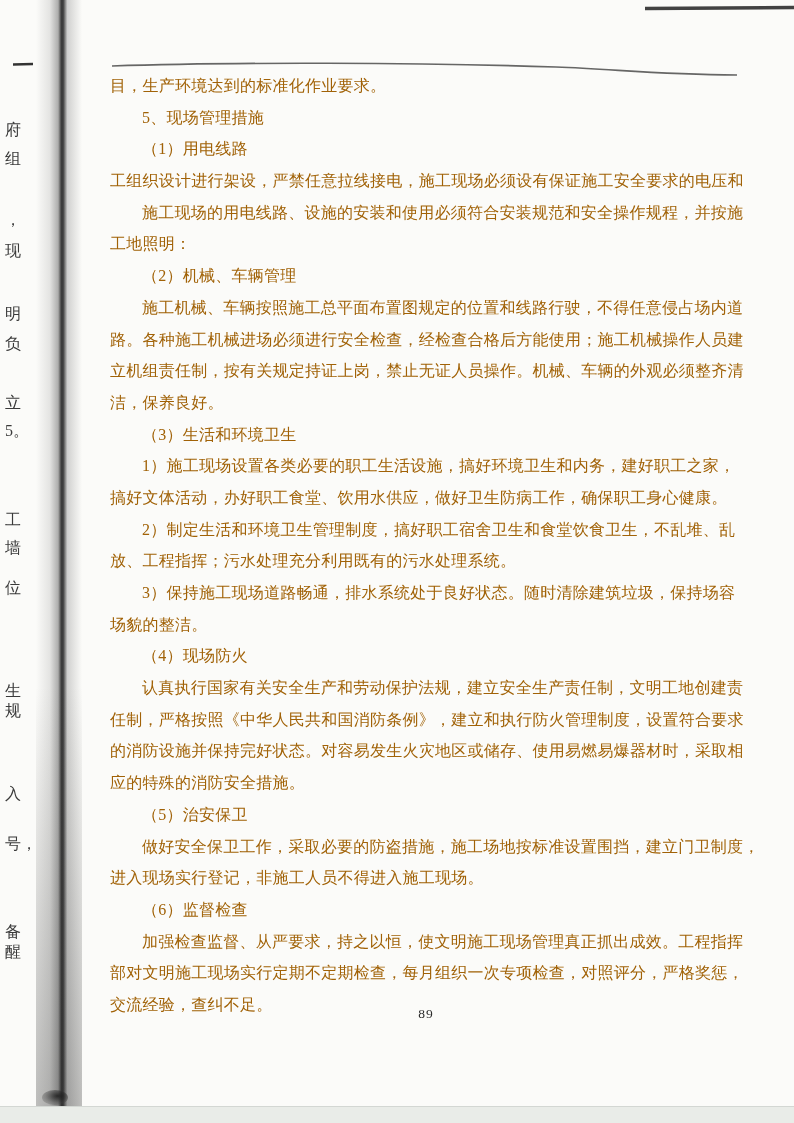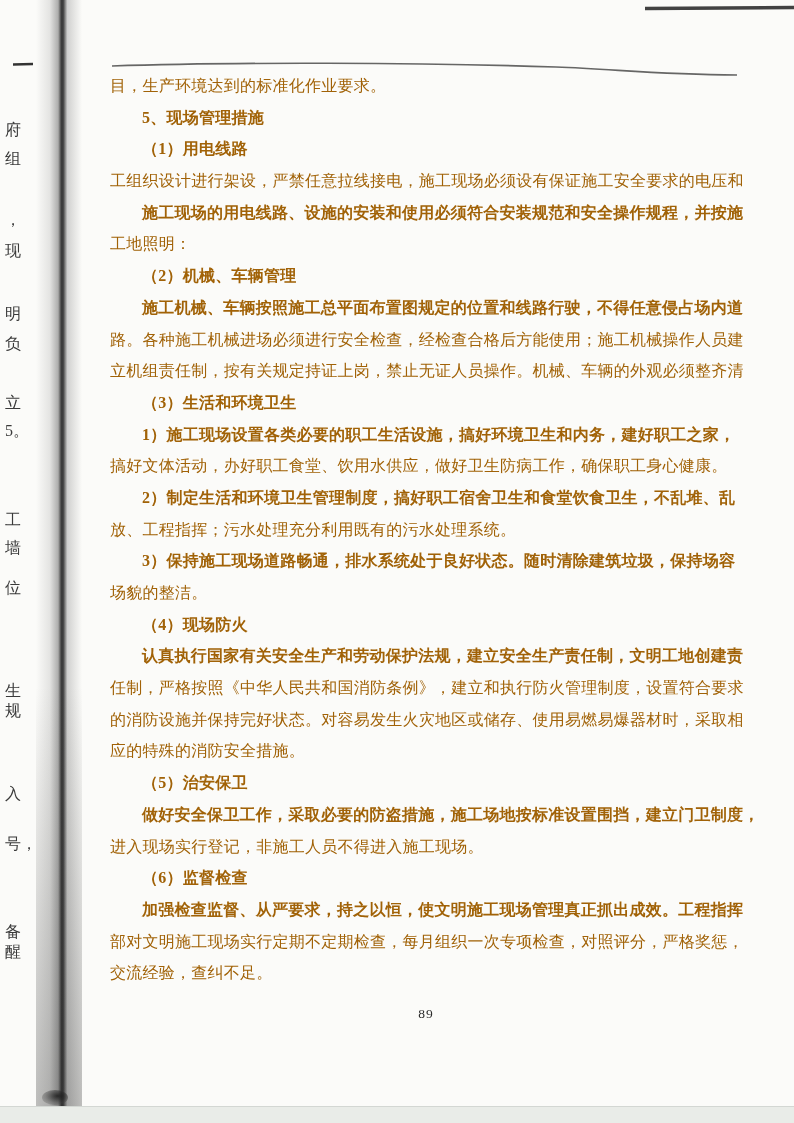--- a/index.html
+++ b/index.html
@@ -8,21 +8,21 @@
     position:relative; overflow:hidden;
     background:#fbfbf9;
     font-family:"Liberation Serif","DejaVu Serif",serif;
   }
   
   .text-block {
     position:absolute; left:110px; top:70px; width:640px;
     color:#272727; font-size:16px; letter-spacing:.25px;
   }
   .line { height:31.7px; line-height:31.7px; white-space:nowrap; }
-  .line.indent { padding-left:32px;font-weight:bold; }
+  .line.indent { padding-left:32px; }
 
   
   .margin-col { position:absolute; left:0; top:0; width:40px; height:1100px; overflow:hidden; }
   .margin-fragment {
     position:absolute; left:5px;
     font-size:16px; color:#3a3a3a; white-space:nowrap;
   }
 
   
   .spine {
@@ -93,20 +93,21 @@
     <div class="line">目，生产环境达到的标准化作业要求。</div>
     <div class="line indent">5、现场管理措施</div>
     <div class="line indent">（1）用电线路</div>
     <div class="line">工组织设计进行架设，严禁任意拉线接电，施工现场必须设有保证施工安全要求的电压和</div>
     <div class="line indent">施工现场的用电线路、设施的安装和使用必须符合安装规范和安全操作规程，并按施</div>
     <div class="line">工地照明：</div>
     <div class="line indent">（2）机械、车辆管理</div>
     <div class="line indent">施工机械、车辆按照施工总平面布置图规定的位置和线路行驶，不得任意侵占场内道</div>
     <div class="line">路。各种施工机械进场必须进行安全检查，经检查合格后方能使用；施工机械操作人员建</div>
     <div class="line">立机组责任制，按有关规定持证上岗，禁止无证人员操作。机械、车辆的外观必须整齐清</div>
+    <div class="line">洁，保养良好。</div>
     <div class="line indent">（3）生活和环境卫生</div>
     <div class="line indent">1）施工现场设置各类必要的职工生活设施，搞好环境卫生和内务，建好职工之家，</div>
     <div class="line">搞好文体活动，办好职工食堂、饮用水供应，做好卫生防病工作，确保职工身心健康。</div>
     <div class="line indent">2）制定生活和环境卫生管理制度，搞好职工宿舍卫生和食堂饮食卫生，不乱堆、乱</div>
     <div class="line">放、工程指挥；污水处理充分利用既有的污水处理系统。</div>
     <div class="line indent">3）保持施工现场道路畅通，排水系统处于良好状态。随时清除建筑垃圾，保持场容</div>
     <div class="line">场貌的整洁。</div>
     <div class="line indent">（4）现场防火</div>
     <div class="line indent">认真执行国家有关安全生产和劳动保护法规，建立安全生产责任制，文明工地创建责</div>
     <div class="line">任制，严格按照《中华人民共和国消防条例》，建立和执行防火管理制度，设置符合要求</div>

